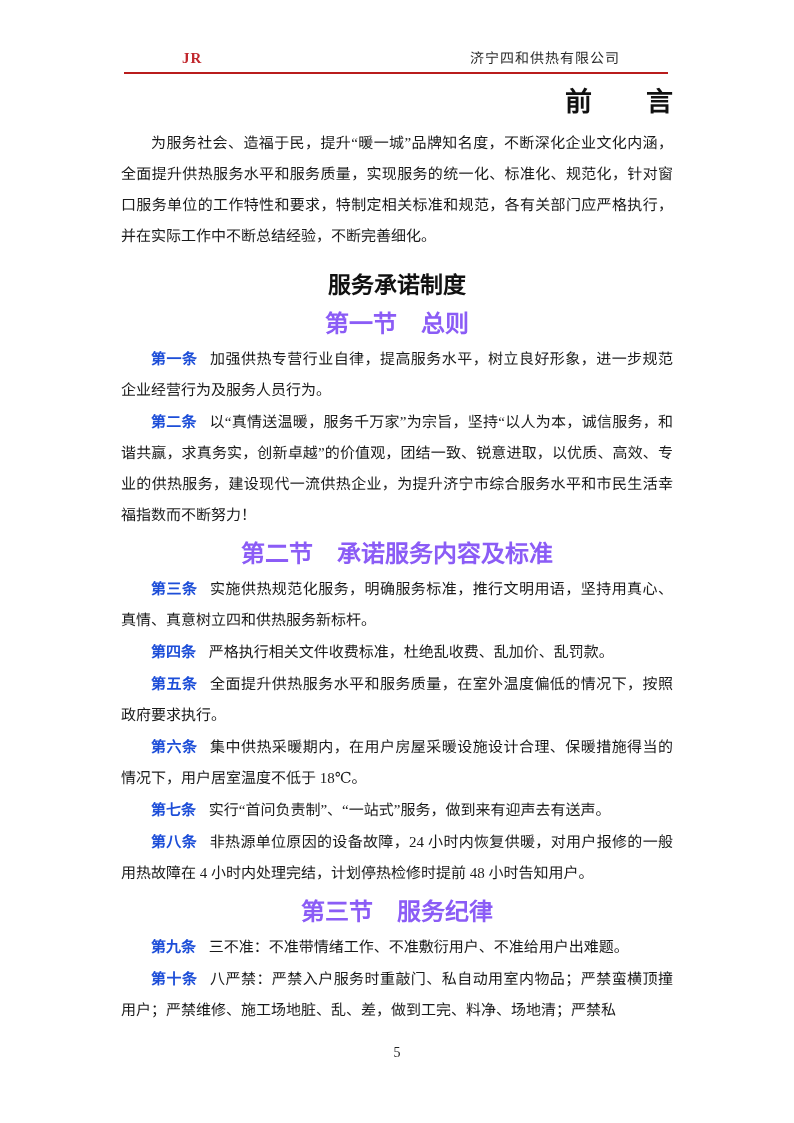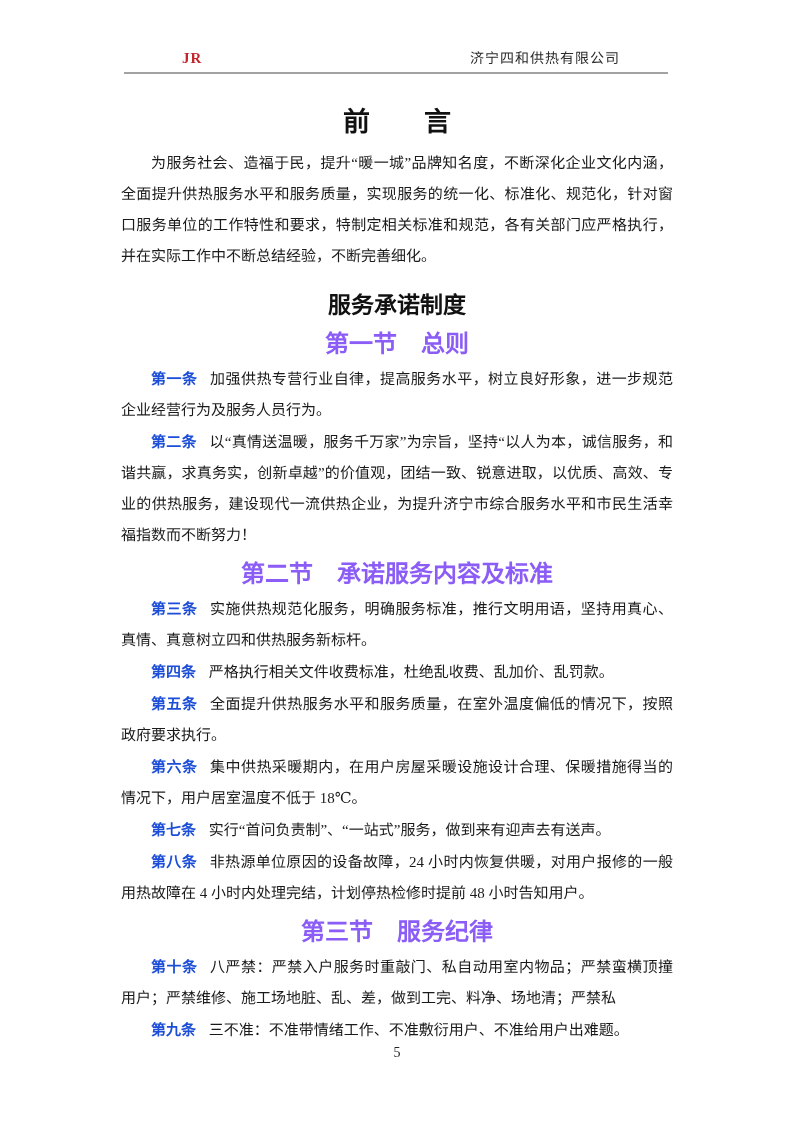--- a/index.html
+++ b/index.html
@@ -17,21 +17,21 @@
     font-family: "Liberation Serif", "DejaVu Serif", serif;
     overflow: hidden;
   }
   
   .page-header {
     position: absolute;
     top: 0;
     left: 124px;
     right: 126px;
     height: 74px;
-    border-bottom: 2px solid #a3a3a3;
+    border-bottom: 2px solid #b91c1c;
     display: flex;
     align-items: flex-end;
     justify-content: space-between;
     box-sizing: border-box;
     padding: 0 48px 5px 58px;
     text-align: center;
   }
   .header-logo {
     color: #c1272d;
     font-weight: 700;
@@ -49,22 +49,22 @@
     position: absolute;
     top: 76px;
     left: 121px;
     width: 552px;
   }
   .preface-title {
     font-family: "Liberation Sans", "DejaVu Sans", sans-serif;
     font-size: 27px;
     font-weight: 700;
     line-height: 36px;
-    text-align: center;
-    margin: 28px 0 8px 0;
+    text-align: right;
+    margin: 8px 0 8px 0;
     color: #111;
   }
   .doc-title {
     font-family: "Liberation Sans", "DejaVu Sans", sans-serif;
     font-size: 23px;
     font-weight: 700;
     line-height: 31px;
     text-align: center;
     margin: 18px 0 6px 0;
     color: #111;
@@ -138,23 +138,23 @@
     <p class="article-par"><span class="article-label">第五条</span><span>全面提升供热服务水平和服务质量，在室外温度偏低的情况下，按照政府要求执行。</span></p>
 
     <p class="article-par"><span class="article-label">第六条</span><span>集中供热采暖期内，在用户房屋采暖设施设计合理、保暖措施得当的情况下，用户居室温度不低于 18℃。</span></p>
 
     <p class="article-par"><span class="article-label">第七条</span><span>实行“首问负责制”、“一站式”服务，做到来有迎声去有送声。</span></p>
 
     <p class="article-par"><span class="article-label">第八条</span><span>非热源单位原因的设备故障，24 小时内恢复供暖，对用户报修的一般用热故障在 4 小时内处理完结，计划停热检修时提前 48 小时告知用户。</span></p>
 
     <div class="section-heading">第三节　服务纪律</div>
 
+    <p class="article-par"><span class="article-label">第九条</span><span>三不准：不准带情绪工作、不准敷衍用户、不准给用户出难题。</span></p>
+
     <p class="article-par"><span class="article-label">第十条</span><span>八严禁：严禁入户服务时重敲门、私自动用室内物品；严禁蛮横顶撞用户；严禁维修、施工场地脏、乱、差，做到工完、料净、场地清；严禁私</span></p>
-
-    <p class="article-par"><span class="article-label">第九条</span><span>三不准：不准带情绪工作、不准敷衍用户、不准给用户出难题。</span></p>
 
   </div>
 
   <div class="page-footer">
     <span class="page-number">5</span>
   </div>
 
 </div>
 
 </body></html>

